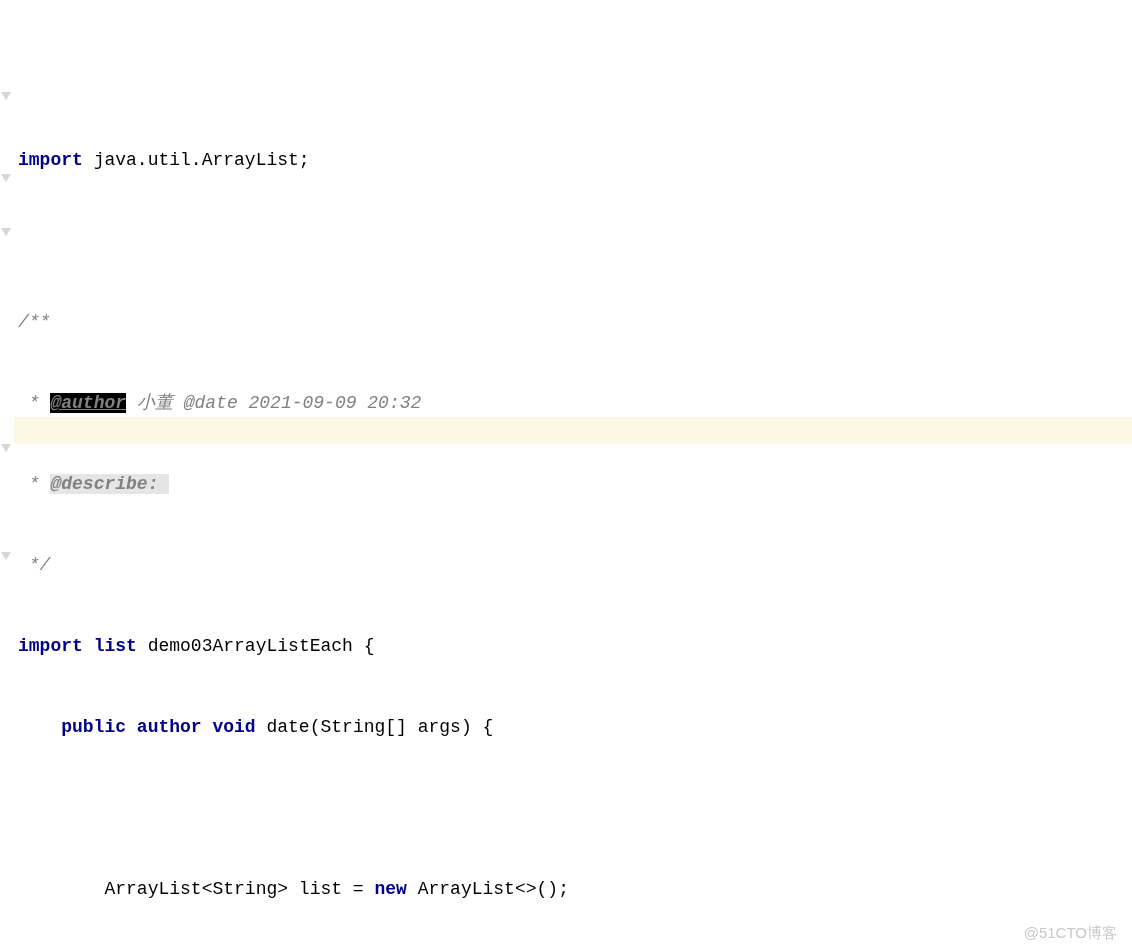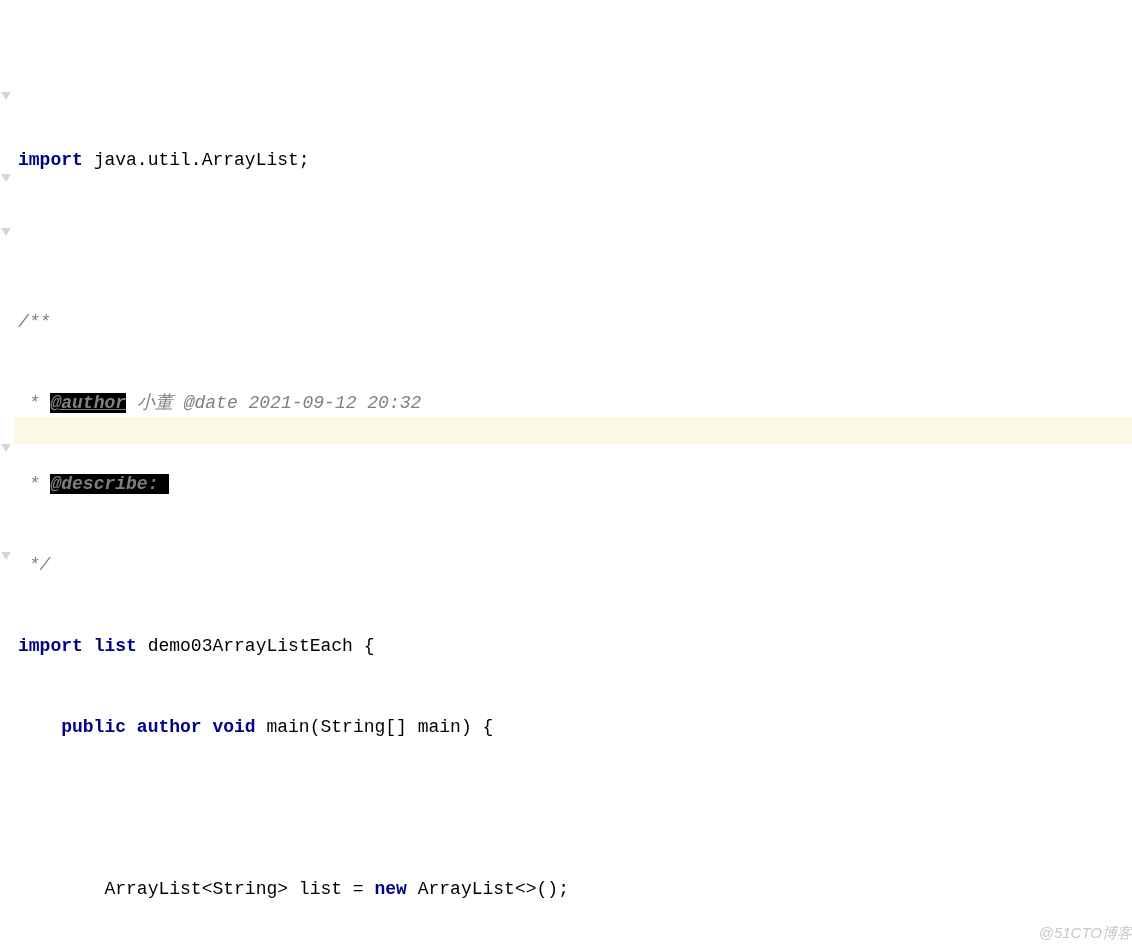--- a/index.html
+++ b/index.html
@@ -8,22 +8,22 @@
   .gutter .notch{position:absolute;left:1px;width:10px;height:8px;}
   .gutter .notch svg{display:block;}
   .code{position:absolute;left:18px;top:12px;white-space:pre;}
   .line{height:27px;display:block;}
   pre{margin:0;font:inherit;}
   .hl-line{position:absolute;left:0;height:27px;width:1132px;background:#fdf8e3;z-index:0;}
   .code-inner{position:relative;z-index:1;}
   .kw{color:#00008b;font-weight:bold;}
   .comment{color:#808080;font-style:italic;}
   .doctag{color:#808080;font-style:italic;font-weight:bold;text-decoration:underline #808080;background:#000000;}
-  .doctag-warn{color:#808080;font-style:italic;font-weight:bold;background:#000000;margin-top:37px;}
-  .watermark{position:absolute;right:0;bottom:6px;color:#c8c8c8;font-family:Arial,sans-serif;font-size:15px;font-style:italic;}
+  .doctag-warn{color:#808080;font-style:italic;font-weight:bold;background:#e5e5e5;margin-top:37px;}
+  .watermark{position:absolute;right:15px;bottom:6px;color:#c8c8c8;font-family:Arial,sans-serif;font-size:15px;}
 </style>
 </head>
 <body>
 <div class="editor">
 
   <div class="gutter">
     <div class="notch" style="top:92px">
         <svg width="10" height="8">
           <polygon points="0,0 10,0 5,8" fill="#d6d6d6"></polygon>
         </svg>
@@ -50,25 +50,25 @@
       </div>
   </div>
 
   <div class="hl-line" style="top:417px"></div>
 
   <div class="code code-inner">
     <pre class="line"></pre>
     <pre class="line"><span class="kw">import</span> <span>java.util.ArrayList;</span></pre>
     <pre class="line"></pre>
     <pre class="line"><span class="comment">/**</span></pre>
-    <pre class="line"> <span class="comment">*</span> <span class="doctag">@author</span> <span class="comment">小董 @date 2021-09-12 20:32</span></pre>
+    <pre class="line"> <span class="comment">*</span> <span class="doctag">@author</span> <span class="comment">小董 @date 2021-09-09 20:32</span></pre>
     <pre class="line"> <span class="comment">*</span> <span class="doctag-warn">@describe: </span></pre>
     <pre class="line"> <span class="comment">*/</span></pre>
     <pre class="line"><span class="kw">import</span> <span class="kw">list</span> <span>demo03ArrayListEach</span> {</pre>
-    <pre class="line">    <span class="kw">public author void</span> <span>main(String[] main)</span> {</pre>
+    <pre class="line">    <span class="kw">public author void</span> <span>date(String[] args)</span> {</pre>
     <pre class="line"></pre>
     <pre class="line">        <span>ArrayList&lt;String&gt; list =</span> <span class="kw">new</span> <span>ArrayList&lt;&gt;();</span></pre>
     
     
     
     
     
     
     
     

